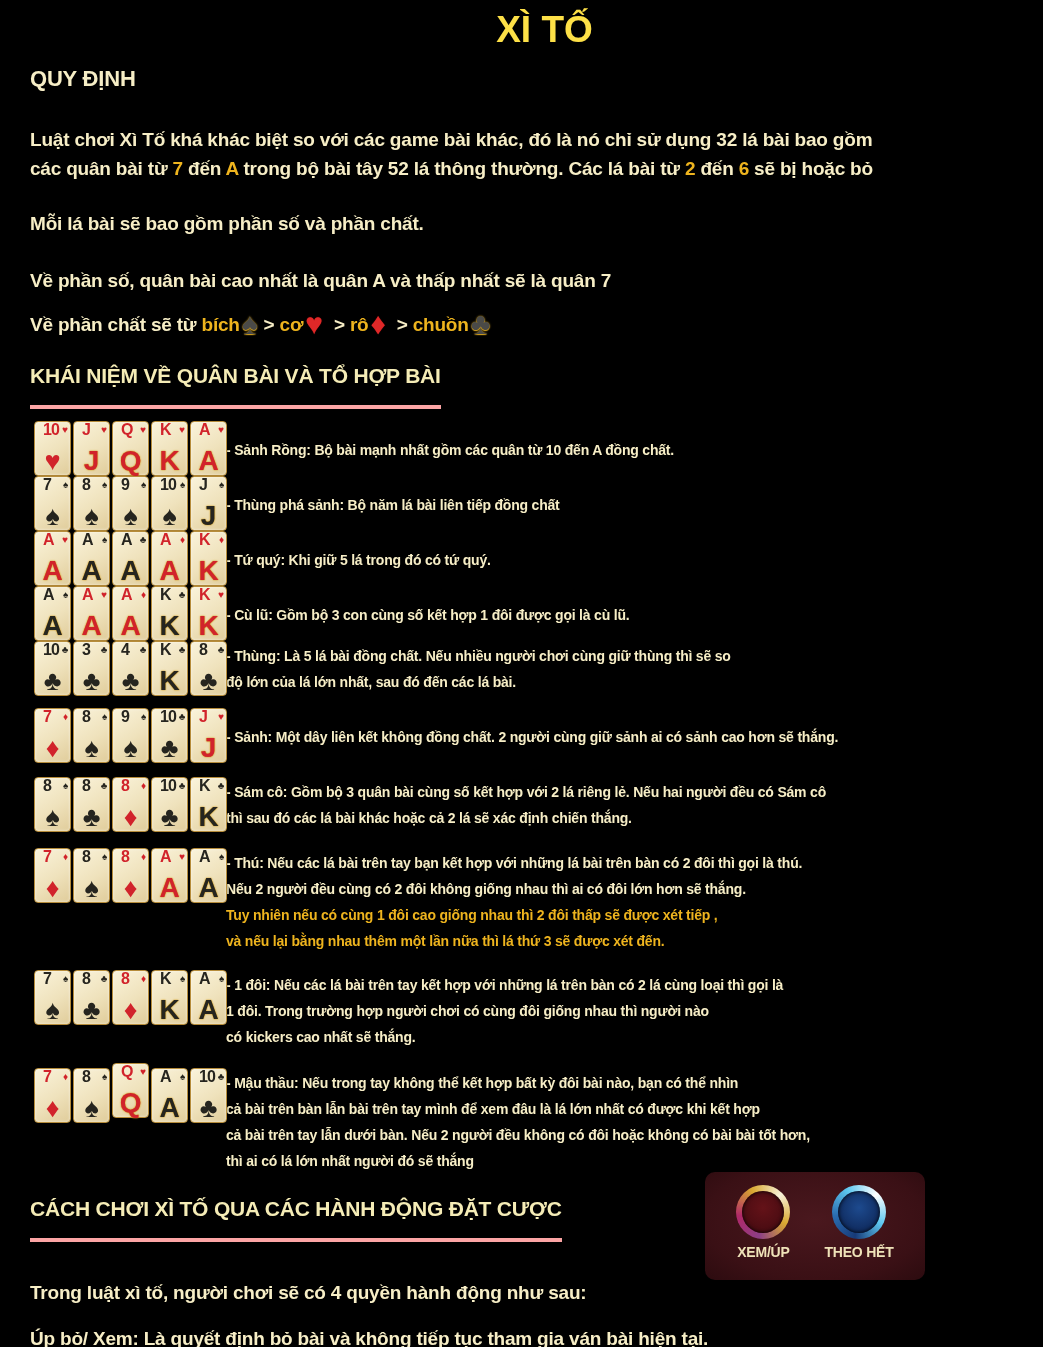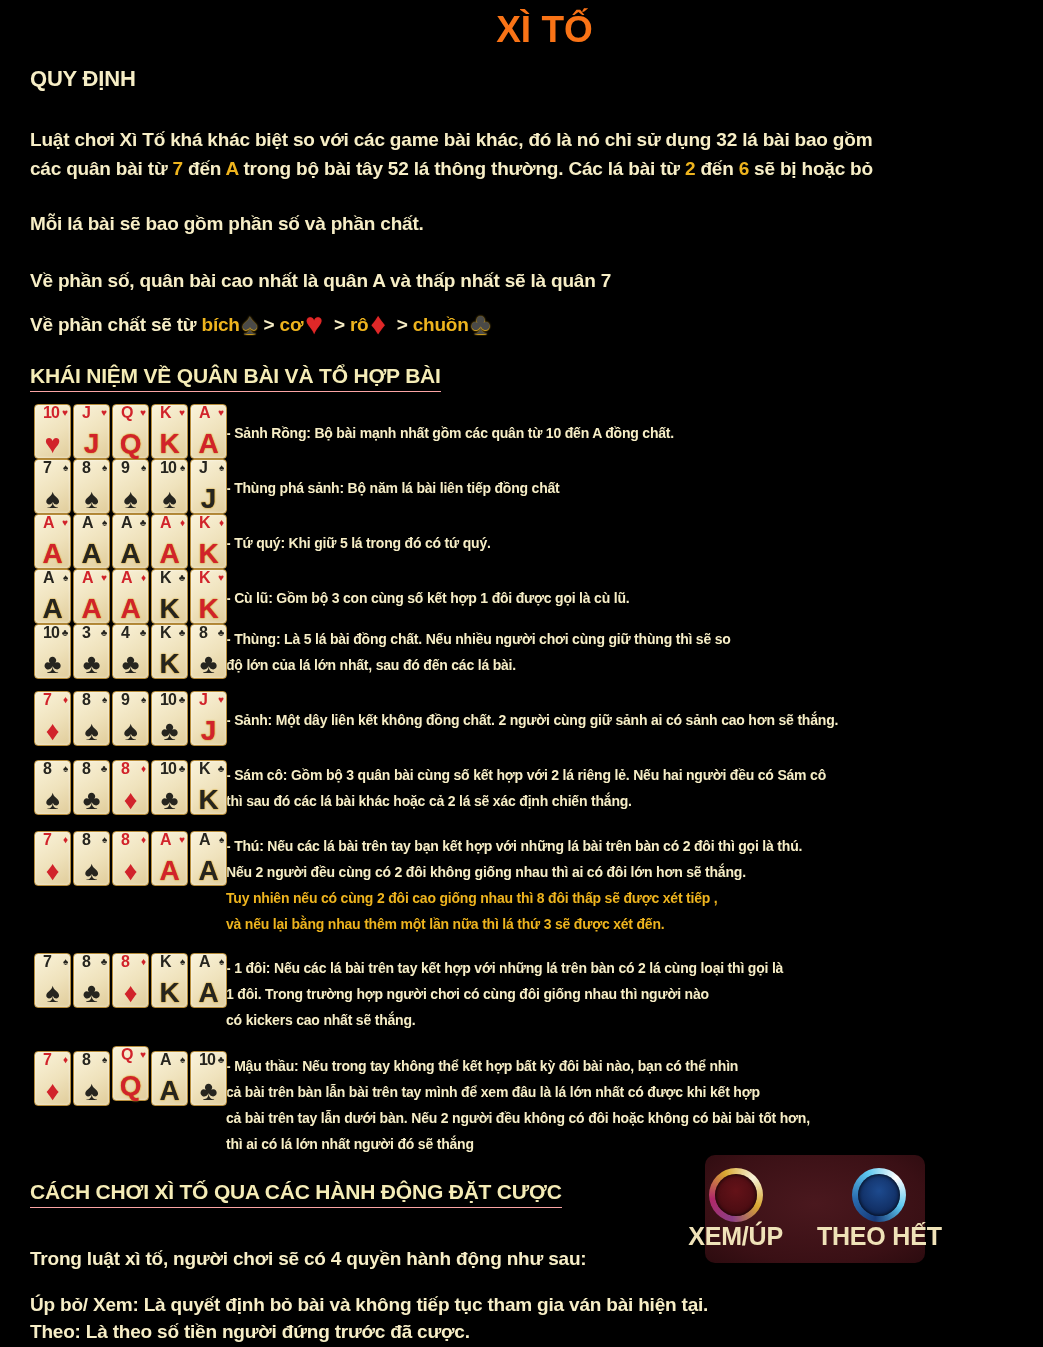--- a/index.html
+++ b/index.html
@@ -7,38 +7,38 @@
     width:1043px;height:1347px;overflow:hidden;
     background:#000;
     font-family:"Liberation Sans", sans-serif;
     font-weight:700;
     letter-spacing:-0.2px;
   }
   .cream{color:#f7eec6;}
   .gold{color:#eeb41e;}
   .page-title{
     margin:8px 0 0 0;text-align:center;
-    font-size:37px;line-height:44px;color:#f97316;letter-spacing:0;padding-left:46px;
+    font-size:37px;line-height:44px;color:#fde047;letter-spacing:0;padding-left:46px;
   }
   .content{padding-left:30px;}
   .section-h{
     font-size:22px;line-height:26px;color:#f7eec6;margin-top:14px;
   }
   .para{font-size:19px;line-height:29px;color:#f7eec6;white-space:nowrap;}
   .p1{margin-top:33px;}
   .p2{margin-top:26px;}
   .p3{margin-top:28px;}
   .p4{margin-top:14px;display:flex;align-items:center;}
   .p4 span{white-space:pre;}
   .suit-lg{font-size:30px;line-height:30px;margin:0 6px 0 2px;}
   .suit-lg.dark{color:#4a4a48;text-shadow:0 0 2px #d9a520,0 1px 1px #d9a520;}
   .suit-lg.red{color:#e02828;text-shadow:0 0 1px #8f1010;}
   .underline-h{
     display:inline-block;font-size:21px;line-height:25px;color:#f5ecb6;
-    border-bottom:1px solid #fca5a5;padding-bottom:3px;
+    border-bottom:4px solid #fca5a5;padding-bottom:17px;
   }
   .concepts-h{margin-top:24px;}
   #combo-rows{margin-top:12px;margin-left:4px;}
   .combo-row{display:flex;align-items:center;}
   .combo-row.top{align-items:flex-start;}
   .combo-row:nth-child(5){margin-bottom:12px;}
   .combo-row:nth-child(6){margin-bottom:14px;}
   .combo-row:nth-child(7){margin-bottom:16px;}
   .combo-row:nth-child(8){margin-bottom:16px;}
   .combo-row:nth-child(9){margin-bottom:18px;}
@@ -72,21 +72,21 @@
     background:radial-gradient(ellipse at 50% 45%,#4a181e 0%,#3a1015 70%,#2c0b0f 100%);
     display:flex;justify-content:center;gap:34px;
   }
   .btn-col{display:flex;flex-direction:column;align-items:center;padding-top:13px;}
   .circle{width:54px;height:54px;border-radius:50%;padding:6px;box-sizing:border-box;}
   .circle-inner{width:100%;height:100%;border-radius:50%;}
   .ring-red{background:conic-gradient(from 45deg,#f7f1d8,#d9a830,#8c3f86,#b02868,#d9a830,#f7f1d8);}
   .center-red{background:radial-gradient(circle at 50% 40%,#641218 0%,#4a0c12 70%,#37080d 100%);box-shadow:inset 0 0 4px #000;}
   .ring-blue{background:conic-gradient(from 45deg,#ffffff,#5ec8f0,#173a78,#2a6cb0,#5ec8f0,#ffffff);}
   .center-blue{background:radial-gradient(circle at 50% 40%,#1d4a8e 0%,#102c60 70%,#0a1e44 100%);box-shadow:inset 0 0 4px #000;}
-  .btn-label{font-size:25px;color:#efe2b8;white-space:nowrap;}
+  .btn-label{margin-top:5px;font-size:14px;color:#efe2b8;white-space:nowrap;}
 </style>
 </head>
 <body>
 
 <div class="page-title">XÌ TỐ</div>
 
 <div class="content">
 
   <div class="section-h">QUY ĐỊNH</div>
 
@@ -369,21 +369,21 @@
           </div>
           <div class="card">
             <span class="rank dark">A</span>
             <span class="mini dark">♠</span>
             <span class="big dark letter">A</span>
           </div>
         </div>
         <div class="caption">
           <div class="line cream">- Thú: Nếu các lá bài trên tay bạn kết hợp với những lá bài trên bàn có 2 đôi thì gọi là thú.</div>
           <div class="line cream">Nếu 2 người đều cùng có 2 đôi không giống nhau thì ai có đôi lớn hơn sẽ thắng.</div>
-          <div class="line gold">Tuy nhiên nếu có cùng 2 đôi cao giống nhau thì 8 đôi thấp sẽ được xét tiếp ,</div>
+          <div class="line gold">Tuy nhiên nếu có cùng 1 đôi cao giống nhau thì 2 đôi thấp sẽ được xét tiếp ,</div>
           <div class="line gold">và nếu lại bằng nhau thêm một lần nữa thì lá thứ 3 sẽ được xét đến.</div>
         </div>
       </div>
       <div class="combo-row top">
         <div class="cards">
           <div class="card">
             <span class="rank dark">7</span>
             <span class="mini dark">♠</span>
             <span class="big dark">♠</span>
           </div>

